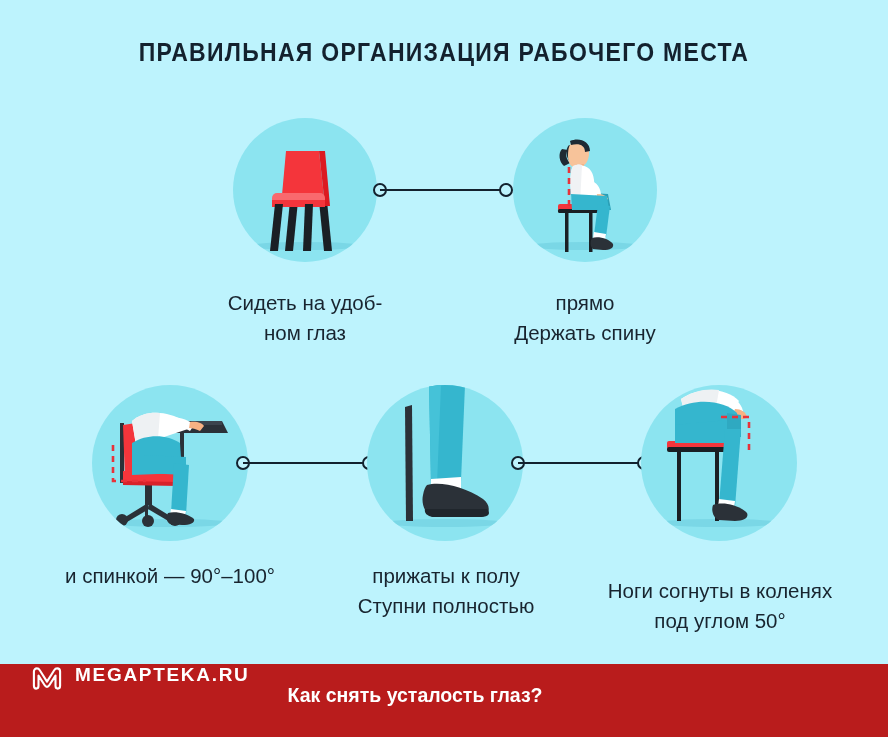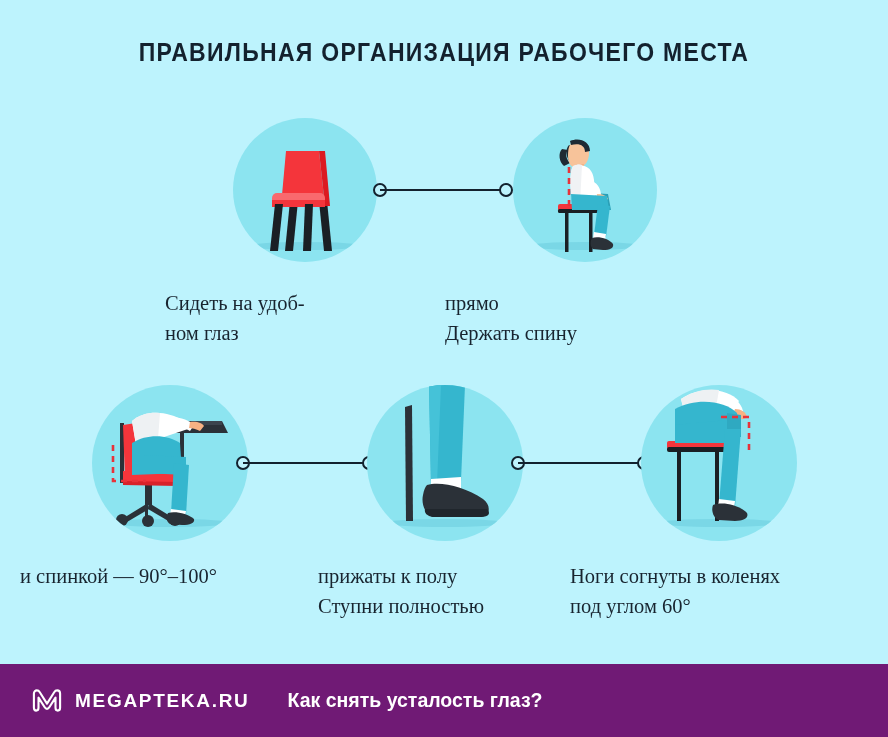--- a/index.html
+++ b/index.html
@@ -69,57 +69,58 @@
     border: 2px solid #13212e;
     border-radius: 50%;
     background: #bdf3fd;
   }
   .connector .dot.left  { left: 0; }
   .connector .dot.right { right: 0; }
 
   
   .caption {
     position: absolute;
-    text-align: left;
+    text-align: center;
     color: #18242f;
     font-size: 20.5px;
     line-height: 30px;
-    font-family: Liberation Serif, serif;
+    font-family: Liberation Sans, sans-serif;
   }
 
   
   .footer {
     position: absolute;
     left: 0;
     bottom: 0;
     width: 888px;
     height: 73px;
-    background: #701a75;
+    background: #b91c1c;
     display: flex;
-    align-items: center;
+    align-items: flex-start;
   }
   .footer .logo-mark {
     margin-left: 32px;
     width: 30px;
     height: 30px;
     flex: 0 0 auto;
   }
   .footer .brand {
     margin-left: 13px;
     color: #ffffff;
     font-size: 19px;
     font-weight: 700;
     letter-spacing: 1.7px;
     text-transform: uppercase;
   }
   .footer .tagline {
     margin-left: 38px;
     color: #ffffff;
     font-size: 19.5px;
     font-weight: 700;
+    margin-top: 20px;
   }
 </style>
 </head>
 <body>
 
 <div id="infographic">
 
   <div class="title">ПРАВИЛЬНАЯ ОРГАНИЗАЦИЯ РАБОЧЕГО МЕСТА</div>
 
   <div class="node" style="left:233px; top:118px; width:144px; height:144px;">
@@ -306,23 +307,23 @@
 
   <div class="caption" style="left:20px; top:561px; width:300px;">
     <div>и спинкой — 90°–100°</div>
   </div>
 
   <div class="caption" style="left:318px; top:561px; width:256px;">
     <div>прижаты к полу</div>
     <div>Ступни полностью</div>
   </div>
 
-  <div class="caption" style="left:570px; top:561px; width:300px;">
+  <div class="caption" style="left:570px; top:576px; width:300px;">
     <div>Ноги согнуты в коленях</div>
-    <div>под углом 60°</div>
+    <div>под углом 50°</div>
   </div>
 
   <div class="footer">
     <span class="logo-mark">
       <svg width="30" height="30" viewBox="0 0 30 30">
         <path d="M4.2,24.6 C2.6,24.6 1.9,23.4 1.9,21.8 L1.9,7.6 C1.9,5.6 3.3,4.4 4.9,4.4 C6.2,4.4 7.1,5.1 7.8,6.2 L15,17.6 L22.2,6.2 C22.9,5.1 23.8,4.4 25.1,4.4 C26.7,4.4 28.1,5.6 28.1,7.6 L28.1,21.8 C28.1,23.4 27.4,24.6 25.8,24.6 C24.2,24.6 23.5,23.4 23.5,21.8 L23.5,11.6 L17.3,21.3 C16.7,22.3 15.9,22.9 15,22.9 C14.1,22.9 13.3,22.3 12.7,21.3 L6.5,11.6 L6.5,21.8 C6.5,23.4 5.8,24.6 4.2,24.6 Z" fill="none" stroke="#ffffff" stroke-width="2.1" stroke-linejoin="round"></path>
       </svg>
     </span>
     <span class="brand">MEGAPTEKA.RU</span>
     <span class="tagline">Как снять усталость глаз?</span>

